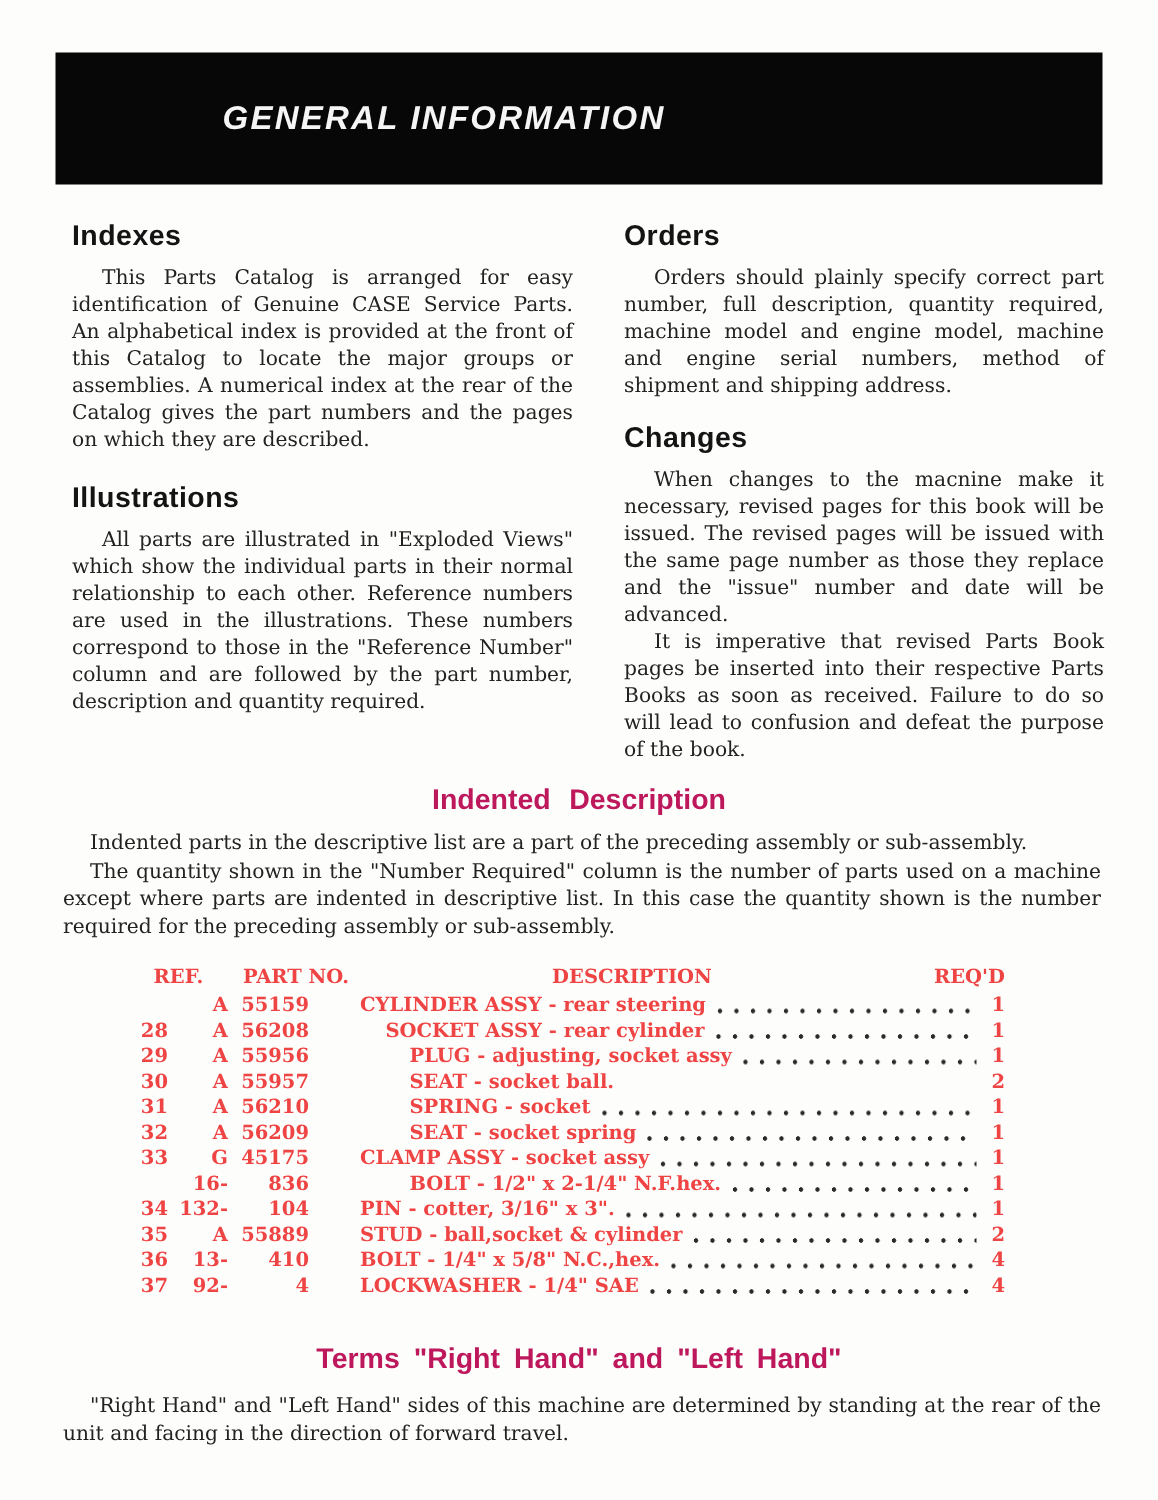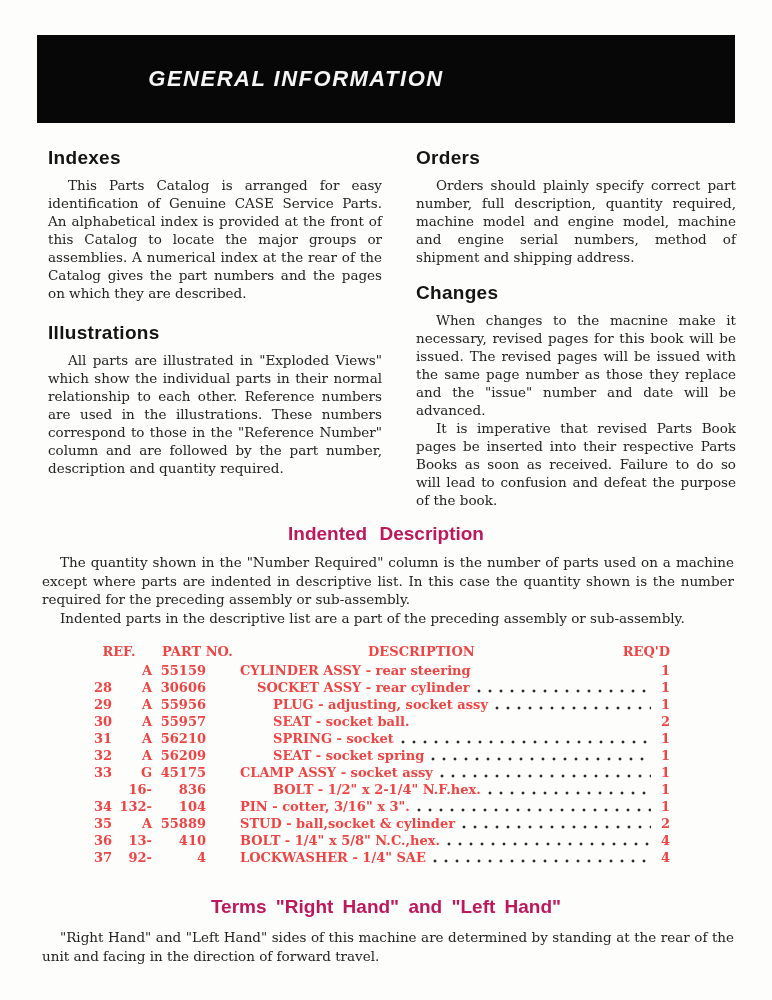--- a/index.html
+++ b/index.html
@@ -99,47 +99,47 @@
       <section class="mt16">
         <h2 class="sec">Changes</h2>
         <p class="body">When changes to the macnine make it necessary, revised pages for this book will be issued. The revised pages will be issued with the same page number as those they replace and the "issue" number and date will be advanced.</p>
         <p class="body mt8">It is imperative that revised Parts Book pages be inserted into their respective Parts Books as soon as received. Failure to do so will lead to confusion and defeat the purpose of the book.</p>
       </section>
     </div>
   </div>
 
   <section class="indented-sec">
     <h2 class="center">Indented Description</h2>
+    <p class="wide-p">Indented parts in the descriptive list are a part of the preceding assembly or sub-assembly.</p>
     <p class="wide-p">The quantity shown in the "Number Required" column is the number of parts used on a machine except where parts are indented in descriptive list. In this case the quantity shown is the number required for the preceding assembly or sub-assembly.</p>
-    <p class="wide-p">Indented parts in the descriptive list are a part of the preceding assembly or sub-assembly.</p>
   </section>
 
   <div class="ptable">
     <div class="trow thead">
       <span class="h-ref">REF.</span>
       <span class="h-part">PART NO.</span>
       <span class="h-desc">DESCRIPTION</span>
       <span class="h-req">REQ'D</span>
     </div>
     <div id="table-rows">
   <div class="trow">
     <span class="c-ref"></span>
     <span class="c-prefix">A</span>
     <span class="c-part">55159</span>
-    <span class="c-desc" style="padding-left: 0px; flex-direction: column;">
+    <span class="c-desc" style="padding-left: 0px;">
             <span class="desc-text">CYLINDER ASSY - rear steering</span>
             <span class="leader"></span>
           </span>
     <span class="c-req">1</span>
   </div>
 
   <div class="trow">
     <span class="c-ref">28</span>
     <span class="c-prefix">A</span>
-    <span class="c-part">30606</span>
+    <span class="c-part">56208</span>
     <span class="c-desc" style="padding-left: 17px;">
             <span class="desc-text">SOCKET ASSY - rear cylinder</span>
             <span class="leader"></span>
           </span>
     <span class="c-req">1</span>
   </div>
 
   <div class="trow">
     <span class="c-ref">29</span>
     <span class="c-prefix">A</span>

